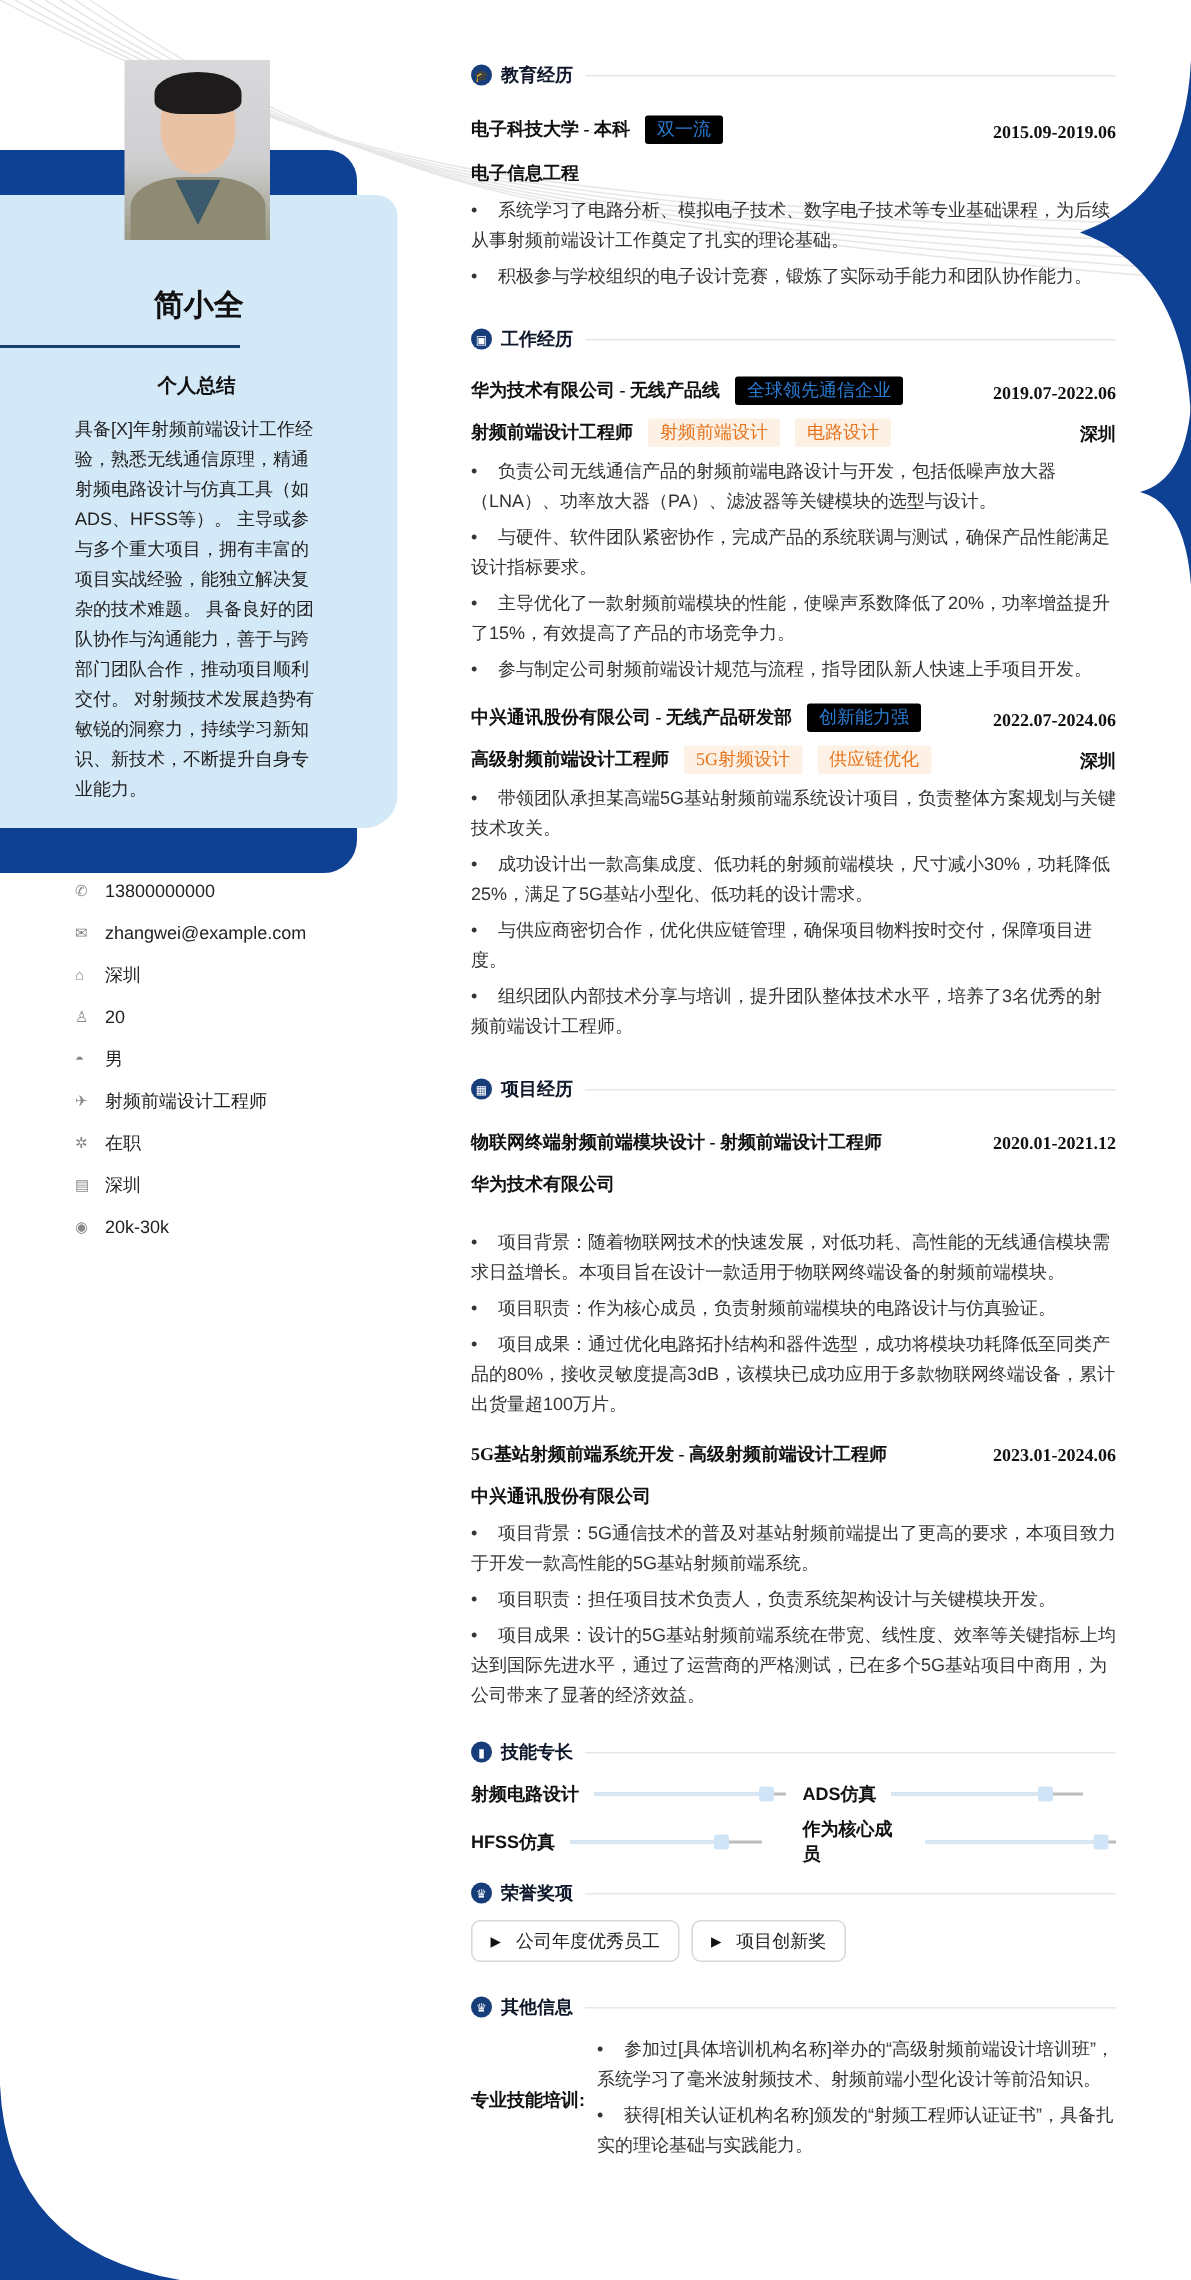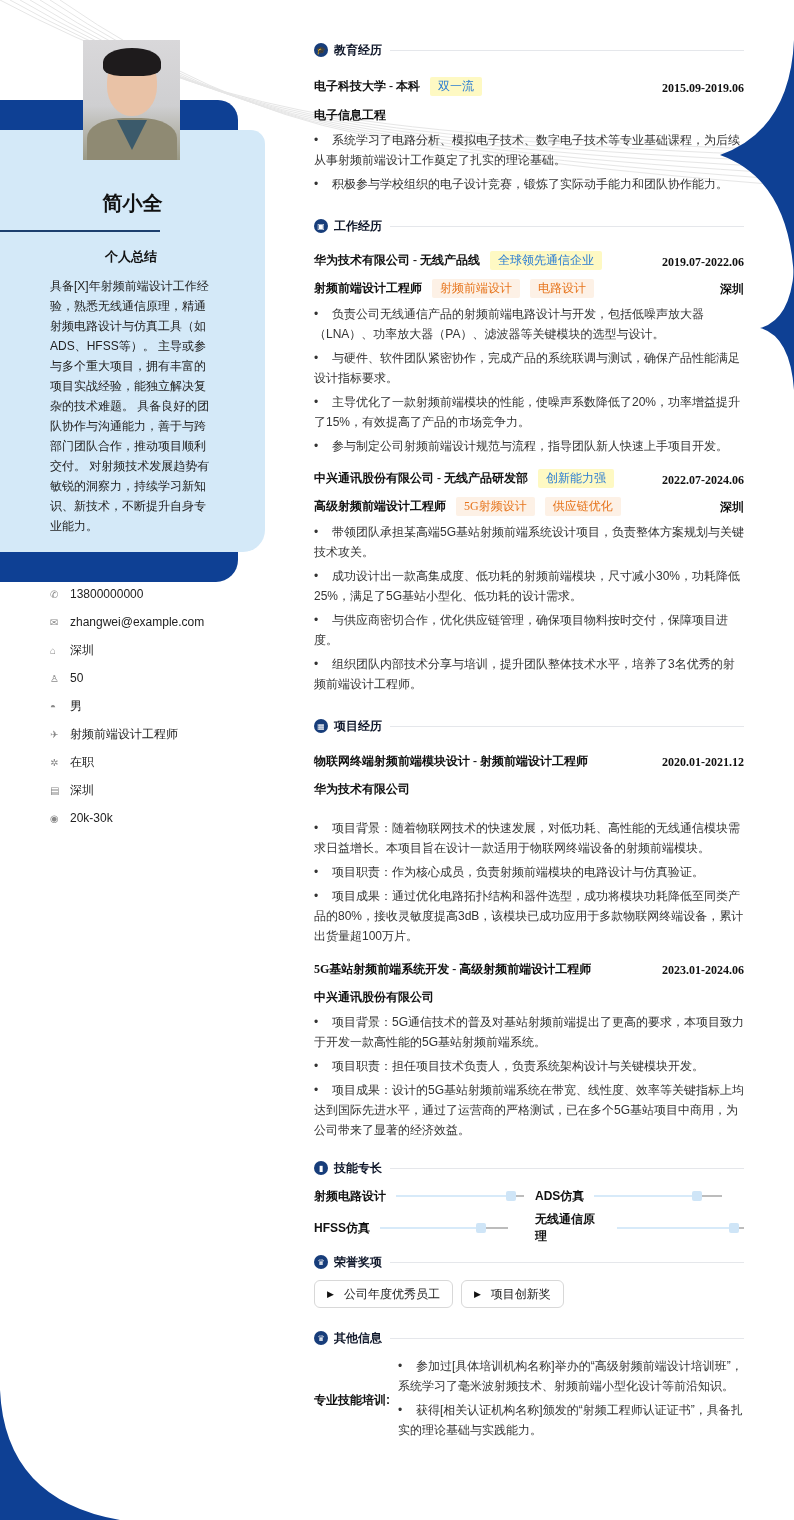--- a/index.html
+++ b/index.html
@@ -29,21 +29,21 @@
 
   
   .main { position: absolute; left: 314px; top: 38px; width: 430px; }
   .sec-head { display: flex; align-items: center; height: 24px; }
   .sec-ico { width: 14px; height: 14px; border-radius: 50%; background: #173d7a; color: #fff; font-size: 8px; display: flex; align-items: center; justify-content: center; margin-right: 6px; }
   .sec-title { font-size: 12px; font-weight: bold; color: #0f172a; white-space: nowrap; }
   .sec-rule { flex: 1; height: 1px; background: #e5e7eb; margin-left: 8px; }
 
   .row { display: flex; align-items: flex-end; justify-content: space-between; height: 24px; font-size: 12px; font-weight: bold; color: #111; font-family: Liberation Serif, serif; }
   .row .left { display: flex; align-items: center; }
-  .tag-blue { display: inline-block; background: #fef9c3; color: #2a7cd3; font-weight: normal; font-size: 12px; padding: 1px 8px; margin-left: 10px; border-radius: 2px; }
+  .tag-blue { display: inline-block; background: #000000; color: #2a7cd3; font-weight: normal; font-size: 12px; padding: 1px 8px; margin-left: 10px; border-radius: 2px; }
   .tag-orange { display: inline-block; background: #fdf1e6; color: #e6741c; font-weight: normal; font-size: 12px; padding: 1px 8px; margin-left: 10px; border-radius: 2px; }
   .bullets { list-style: none; }
   .bullets li { font-size: 12px; line-height: 20px; color: #333; margin-bottom: 4px; }
   .bullets li::before { content: "•"; display: inline-block; width: 18px; }
 
   .skills { display: grid; grid-template-columns: 221px 209px; row-gap: 8px; margin-top: 4px; }
   .skill { display: flex; align-items: center; height: 24px; font-size: 12px; font-weight: bold; color: #111; }
   .skill .track { position: relative; height: 2px; background: #bcbcbc; margin-left: 10px; }
   .skill .fill { position: absolute; left: 0; top: 0; height: 2px; background: #d7eaf9; }
   .skill .knob { position: absolute; top: -4px; width: 10px; height: 10px; background: #cfe5f7; border-radius: 2px; }
@@ -104,21 +104,21 @@
   <div class="contact">
       <span class="ico">✉</span>
       <span>zhangwei@example.com</span>
     </div>
   <div class="contact">
       <span class="ico">⌂</span>
       <span>深圳</span>
     </div>
   <div class="contact">
       <span class="ico">♙</span>
-      <span>50</span>
+      <span>20</span>
     </div>
   <div class="contact">
       <span class="ico">◓</span>
       <span>男</span>
     </div>
   <div class="contact">
       <span class="ico">✈</span>
       <span>射频前端设计工程师</span>
     </div>
   <div class="contact">
@@ -266,21 +266,21 @@
         </span>
       </div>
     <div class="skill">
         <span>HFSS仿真</span>
         <span class="track" style="width:128px">
           <span class="fill" style="width:80%"></span>
           <span class="knob" style="left:96px"></span>
         </span>
       </div>
     <div class="skill">
-        <span>无线通信原理</span>
+        <span>作为核心成员</span>
         <span class="track" style="width:128px">
           <span class="fill" style="width:90%"></span>
           <span class="knob" style="left:112px"></span>
         </span>
       </div>
   </div>
 
   <div class="sec-head" style="margin-top:10px">
     <span class="sec-ico">♛</span>
     <span class="sec-title">荣誉奖项</span>

